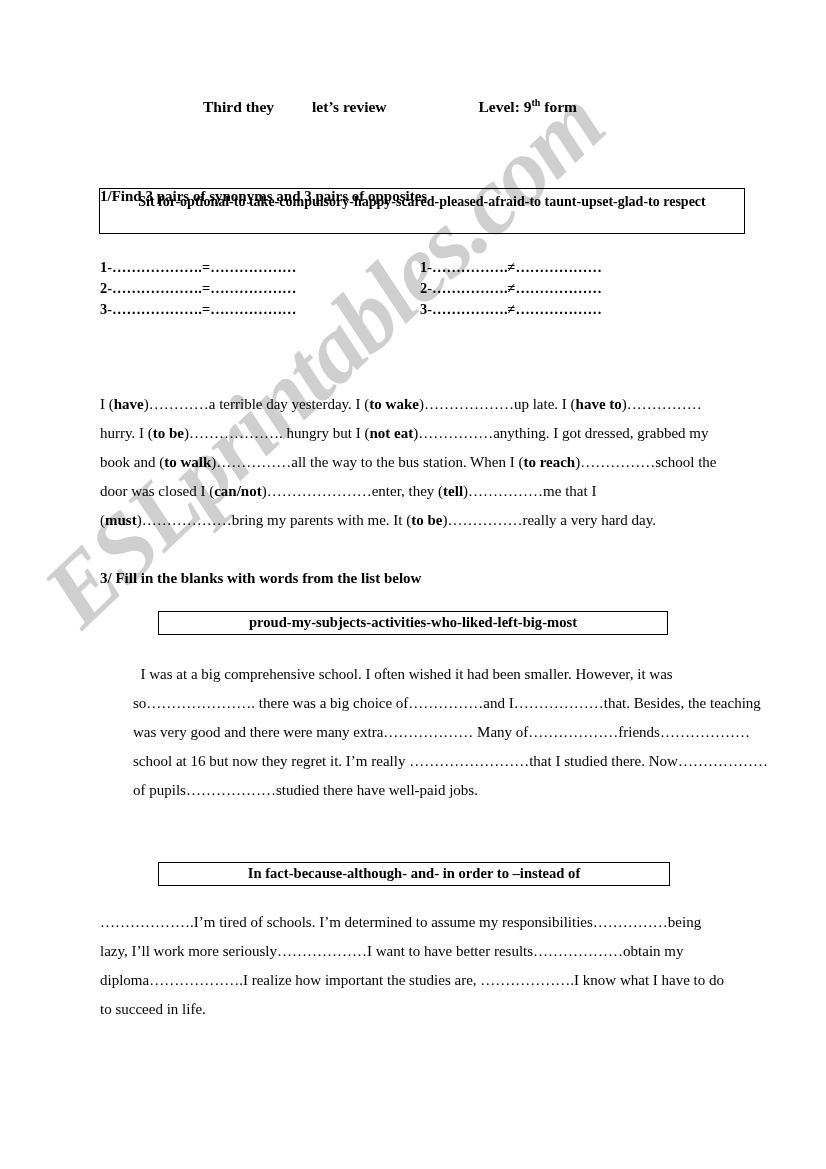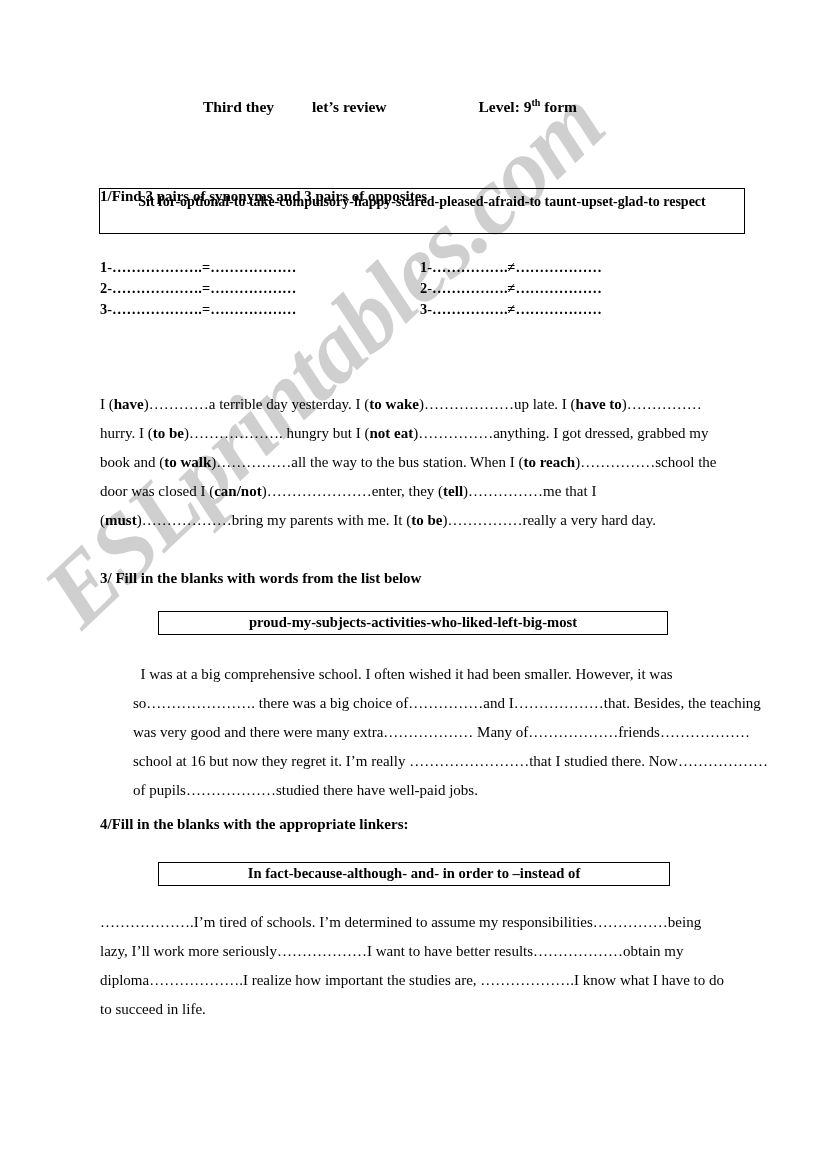--- a/index.html
+++ b/index.html
@@ -215,20 +215,19 @@
 
 
     <div id="task2-para" class="abs para">I (<b>have</b>)…………a terrible day yesterday. I (<b>to wake</b>)………………up late. I (<b>have to</b>)……………hurry. I (<b>to be</b>)………………. hungry but I (<b>not eat</b>)……………anything. I got dressed, grabbed my book and (<b>to walk</b>)……………all the way to the bus station. When I (<b>to reach</b>)……………school the door was closed I (<b>can/not</b>)…………………enter, they (<b>tell</b>)……………me that I (<b>must</b>)………………bring my parents with me. It (<b>to be</b>)……………really a very hard day.</div>
 
     <div id="task3-heading" class="abs task-heading">3/ Fill in the blanks with words from the list below</div>
 
     <div id="wordbox-3" class="abs word-box">proud-my-subjects-activities-who-liked-left-big-most</div>
 
     <div id="task3-para" class="abs para">&nbsp;&nbsp;I was at a big comprehensive school. I often wished it had been smaller. However, it was so…………………. there was a big choice of……………and I………………that. Besides, the teaching was very good and there were many extra……………… Many of………………friends………………school at 16 but now they regret it. I’m really ……………………that I studied there. Now………………of pupils………………studied there have well-paid jobs.</div>
 
-    <div id="task4-heading" class="abs task-heading">4/Fill in the blanks with the appropriate linkers:</div>
 
     <div id="wordbox-4" class="abs word-box">In fact-because-although- and- in order to –instead of</div>
 
     <div id="task4-para" class="abs para">……………….I’m tired of schools. I’m determined to assume my responsibilities……………being lazy, I’ll work more seriously………………I want to have better results………………obtain my diploma……………….I realize how important the studies are, ……………….I know what I have to do to succeed in life.</div>
 
   </div>
 </div>
 
 </body></html>

